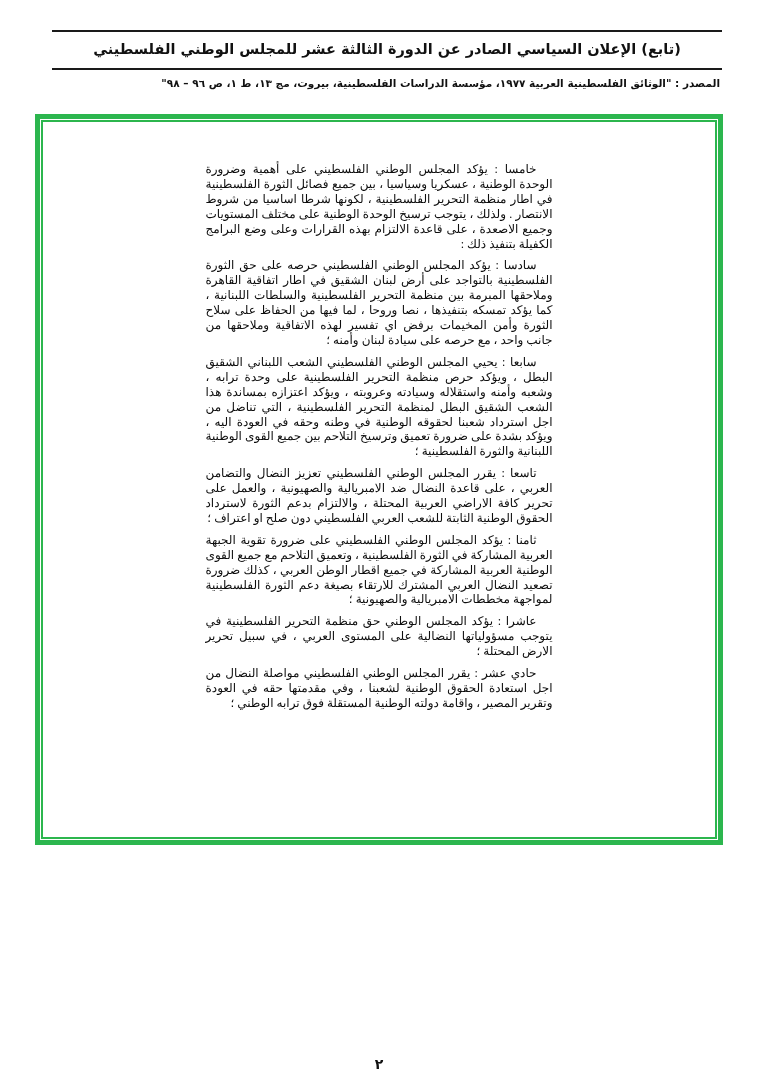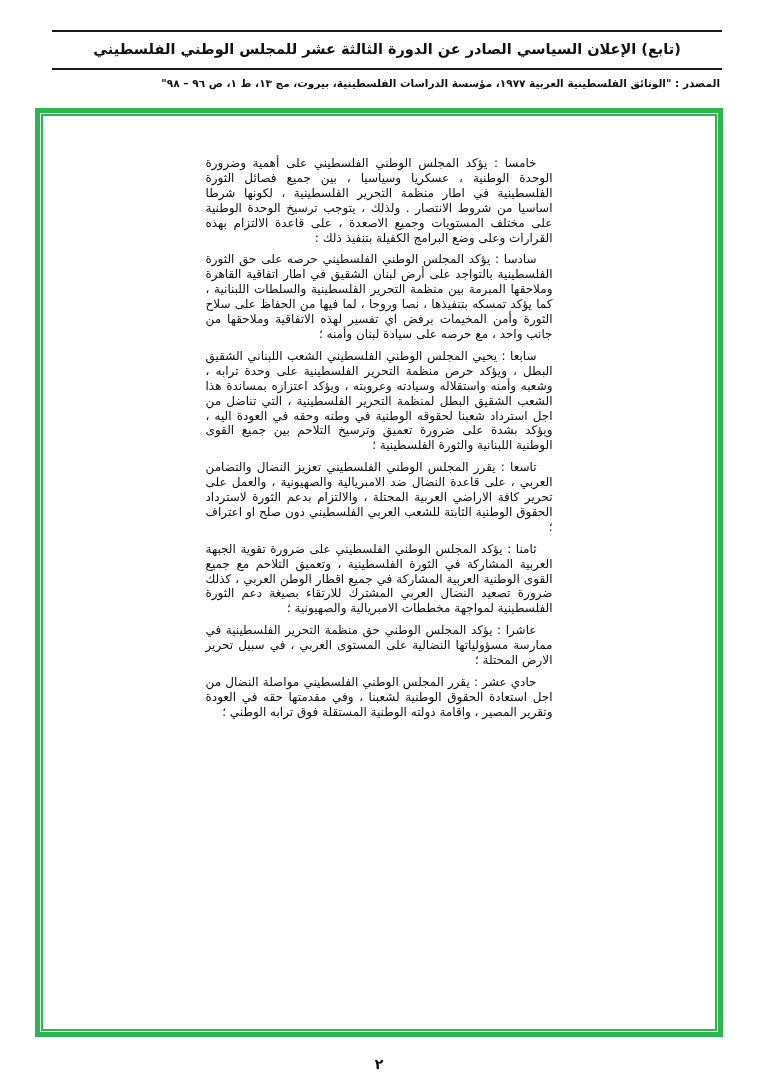--- a/index.html
+++ b/index.html
@@ -22,24 +22,25 @@
     padding: 8px 0 9px;
   }
   .source {
     direction: rtl; text-align: right;
     font-weight: bold; font-size: 10.5px;
     margin-top: 7px; padding-right: 2px;
   }
 
   
   .frame-outer {
-    position: absolute; top: 108px; left: 35px;
-    width: 688px; height: 929px;
+    position: absolute; top: 114px; left: 35px;
+    width: 688px; height: 731px;
     box-sizing: border-box;
     border: 5px solid var(--frame-color);
+    font-family: Liberation Serif, serif;
   }
   .frame-inner {
     position: absolute; inset: 1px;
     border: 2px solid var(--frame-color);
   }
 
   
   .body-text {
     position: absolute; top: 40px; left: 50%;
     transform: translateX(-50%);
@@ -71,21 +72,21 @@
   </div>
 
   <div class="frame-outer">
     <div class="frame-inner">
       <div class="body-text">
         <p>خامسا : يؤكد المجلس الوطني الفلسطيني على أهمية وضرورة الوحدة الوطنية ، عسكريا وسياسيا ، بين جميع فصائل الثورة الفلسطينية في اطار منظمة التحرير الفلسطينية ، لكونها شرطا اساسيا من شروط الانتصار . ولذلك ، يتوجب ترسيخ الوحدة الوطنية على مختلف المستويات وجميع الاصعدة ، على قاعدة الالتزام بهذه القرارات وعلى وضع البرامج الكفيلة بتنفيذ ذلك :</p>
         <p>سادسا : يؤكد المجلس الوطني الفلسطيني حرصه على حق الثورة الفلسطينية بالتواجد على أرض لبنان الشقيق في اطار اتفاقية القاهرة وملاحقها المبرمة بين منظمة التحرير الفلسطينية والسلطات اللبنانية ، كما يؤكد تمسكه بتنفيذها ، نصا وروحا ، لما فيها من الحفاظ على سلاح الثورة وأمن المخيمات برفض اي تفسير لهذه الاتفاقية وملاحقها من جانب واحد ، مع حرصه على سيادة لبنان وأمنه ؛</p>
         <p>سابعا : يحيي المجلس الوطني الفلسطيني الشعب اللبناني الشقيق البطل ، ويؤكد حرص منظمة التحرير الفلسطينية على وحدة ترابه ، وشعبه وأمنه واستقلاله وسيادته وعروبته ، ويؤكد اعتزازه بمساندة هذا الشعب الشقيق البطل لمنظمة التحرير الفلسطينية ، التي تناضل من اجل استرداد شعبنا لحقوقه الوطنية في وطنه وحقه في العودة اليه ، ويؤكد بشدة على ضرورة تعميق وترسيخ التلاحم بين جميع القوى الوطنية اللبنانية والثورة الفلسطينية ؛</p>
         <p>تاسعا : يقرر المجلس الوطني الفلسطيني تعزيز النضال والتضامن العربي ، على قاعدة النضال ضد الامبريالية والصهيونية ، والعمل على تحرير كافة الاراضي العربية المحتلة ، والالتزام بدعم الثورة لاسترداد الحقوق الوطنية الثابتة للشعب العربي الفلسطيني دون صلح او اعتراف ؛</p>
         <p>ثامنا : يؤكد المجلس الوطني الفلسطيني على ضرورة تقوية الجبهة العربية المشاركة في الثورة الفلسطينية ، وتعميق التلاحم مع جميع القوى الوطنية العربية المشاركة في جميع اقطار الوطن العربي ، كذلك ضرورة تصعيد النضال العربي المشترك للارتقاء بصيغة دعم الثورة الفلسطينية لمواجهة مخططات الامبريالية والصهيونية ؛</p>
-        <p>عاشرا : يؤكد المجلس الوطني حق منظمة التحرير الفلسطينية في ممارسة مسؤولياتها النضالية على المستوى العربي ، في سبيل تحرير الارض المحتلة ؛</p>
+        <p>عاشرا : يؤكد المجلس الوطني حق منظمة التحرير الفلسطينية في يتوجب مسؤولياتها النضالية على المستوى العربي ، في سبيل تحرير الارض المحتلة ؛</p>
         <p>حادي عشر : يقرر المجلس الوطني الفلسطيني مواصلة النضال من اجل استعادة الحقوق الوطنية لشعبنا ، وفي مقدمتها حقه في العودة وتقرير المصير ، واقامة دولته الوطنية المستقلة فوق ترابه الوطني ؛</p>
       </div>
     </div>
   </div>
 
   <div class="page-number">٢</div>
 
 </div>
 
 </body></html>

